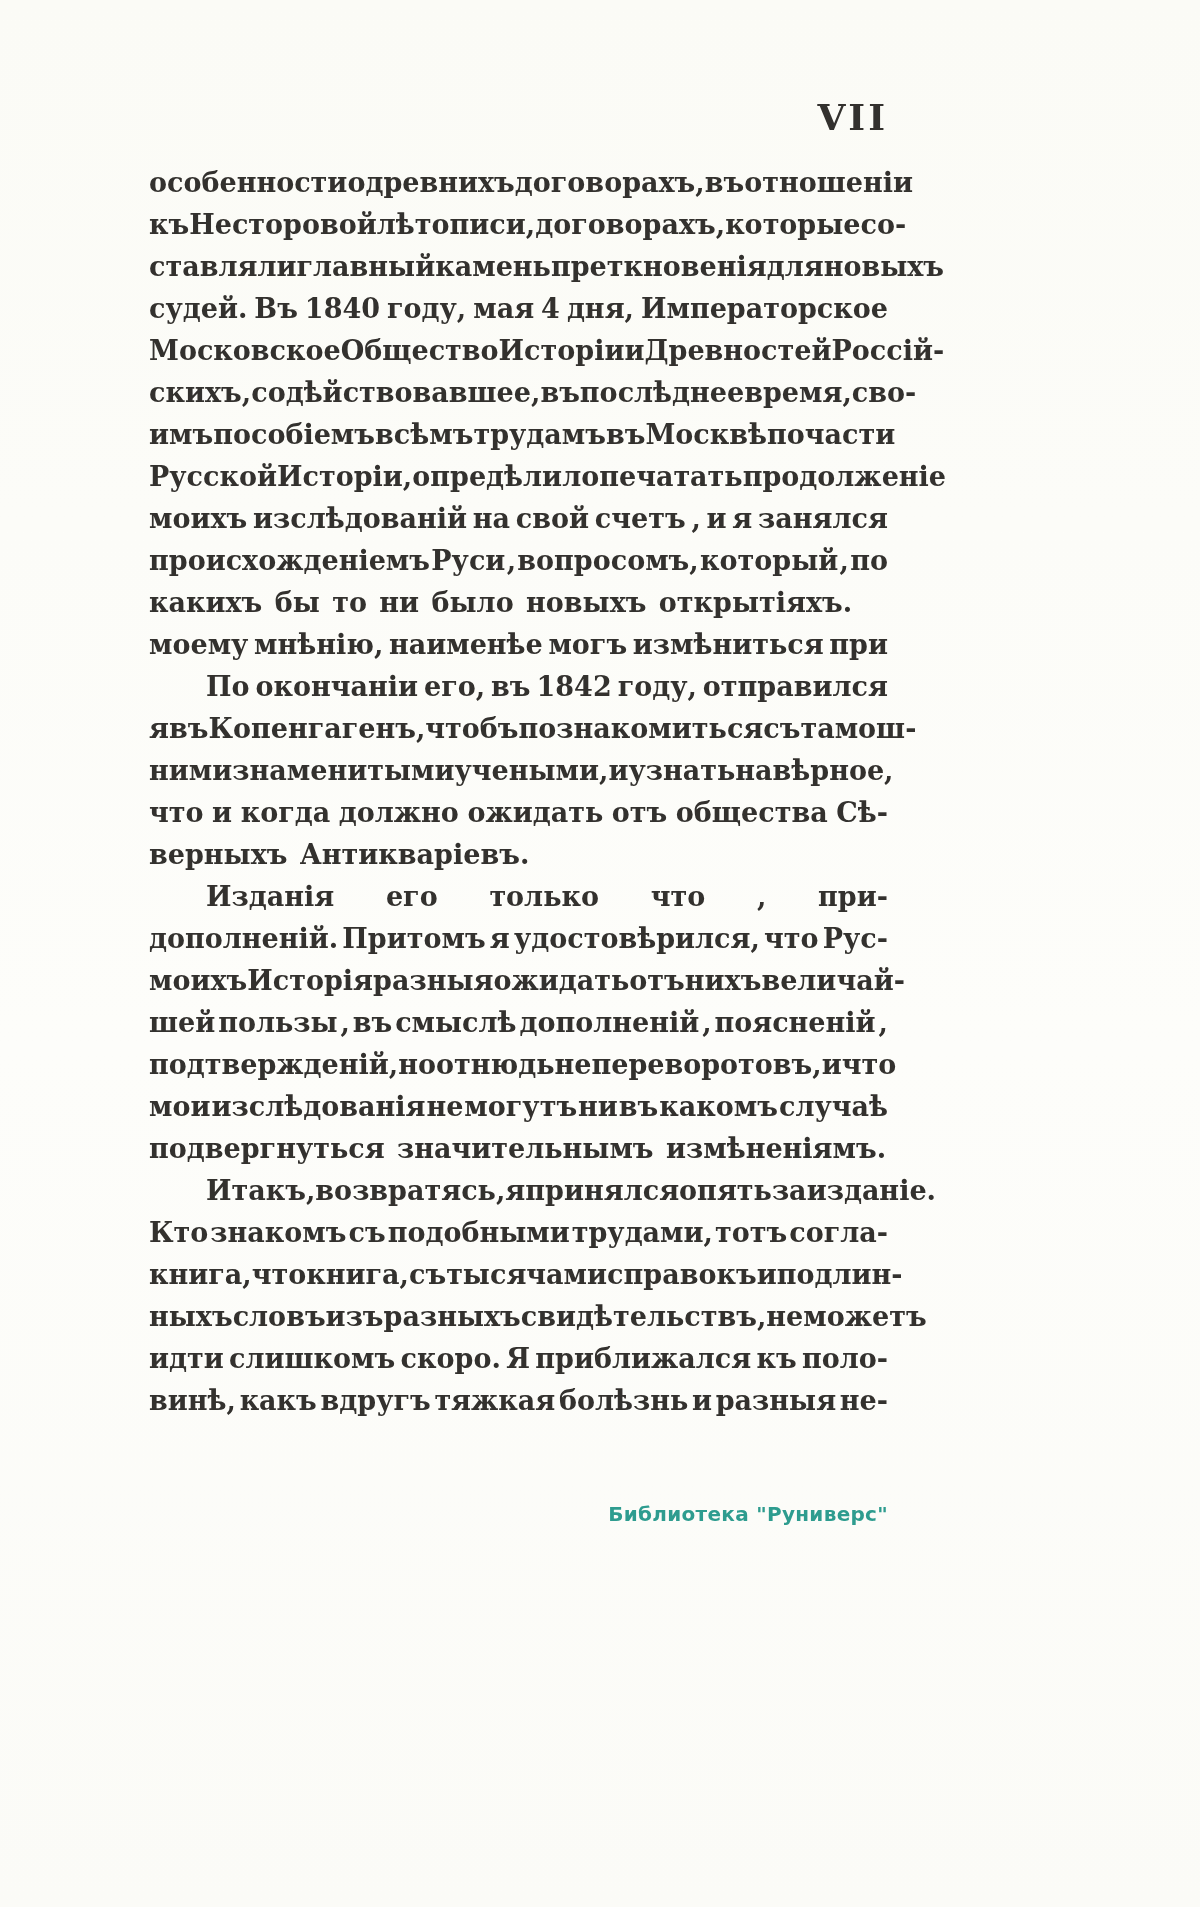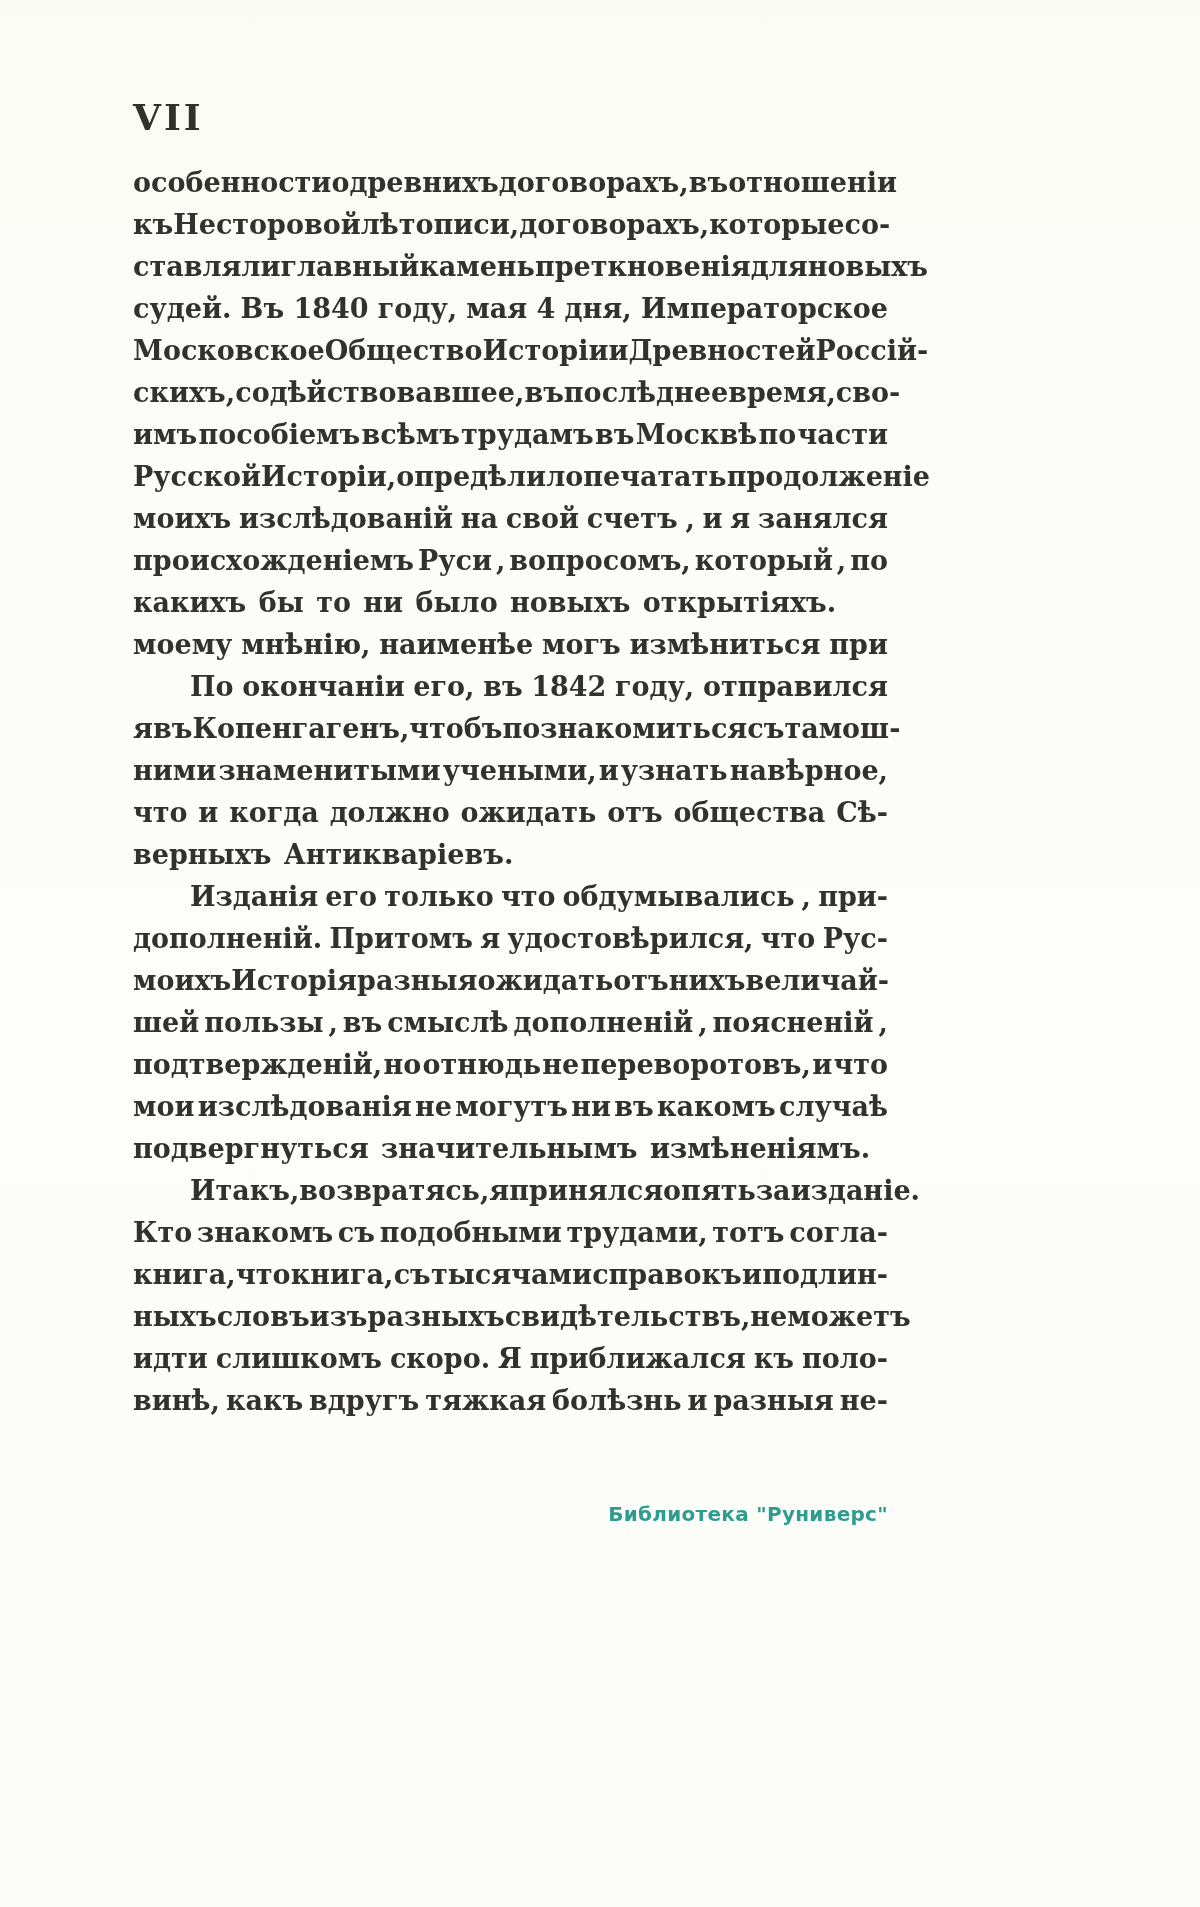--- a/index.html
+++ b/index.html
@@ -20,40 +20,41 @@
     position: absolute;
     inset: 0;
     background: linear-gradient(180deg, #fbfbf6 0%, #fdfdfa 55%, #fbfbf7 100%);
     overflow: hidden;
   }
   .page-number {
     position: absolute;
     top: 96px;
     left: 133px;
     width: 755px;
-    text-align: left;
+    text-align: right;
     font-size: 36px;
     font-weight: bold;
     letter-spacing: 3px;
   }
   .text-block {
     position: absolute;
     top: 162px;
     left: 133px;
     width: 755px;
     font-size: 27px;
     font-weight: bold;
   }
   .paragraph { margin: 0; }
   .line {
     display: flex;
     justify-content: space-between;
     line-height: 42px;
     height: 42px;
     overflow: visible;
+    margin-left: 16px;
   }
   .line > span { white-space: nowrap; }
   .line.indent { padding-left: 57px; }
   .line.plain {
     display: block;
     word-spacing: 3px;
   }
   .watermark {
     position: absolute;
     top: 1502px;
@@ -210,21 +211,20 @@
           <span>Сѣ-</span>
         </div>
         <div class="line plain">верныхъ Антикваріевъ.</div>
       </div>
       <div class="paragraph">
         <div class="line indent">
           <span>Изданія</span>
           <span>его</span>
           <span>только</span>
           <span>что</span>
-          <span>обдумывались</span>
           <span>,</span>
           <span>при-</span>
         </div>
         <div class="line">
           <span>дополненій.</span>
           <span>Притомъ</span>
           <span>я</span>
           <span>удостовѣрился,</span>
           <span>что</span>
           <span>Рус-</span>

